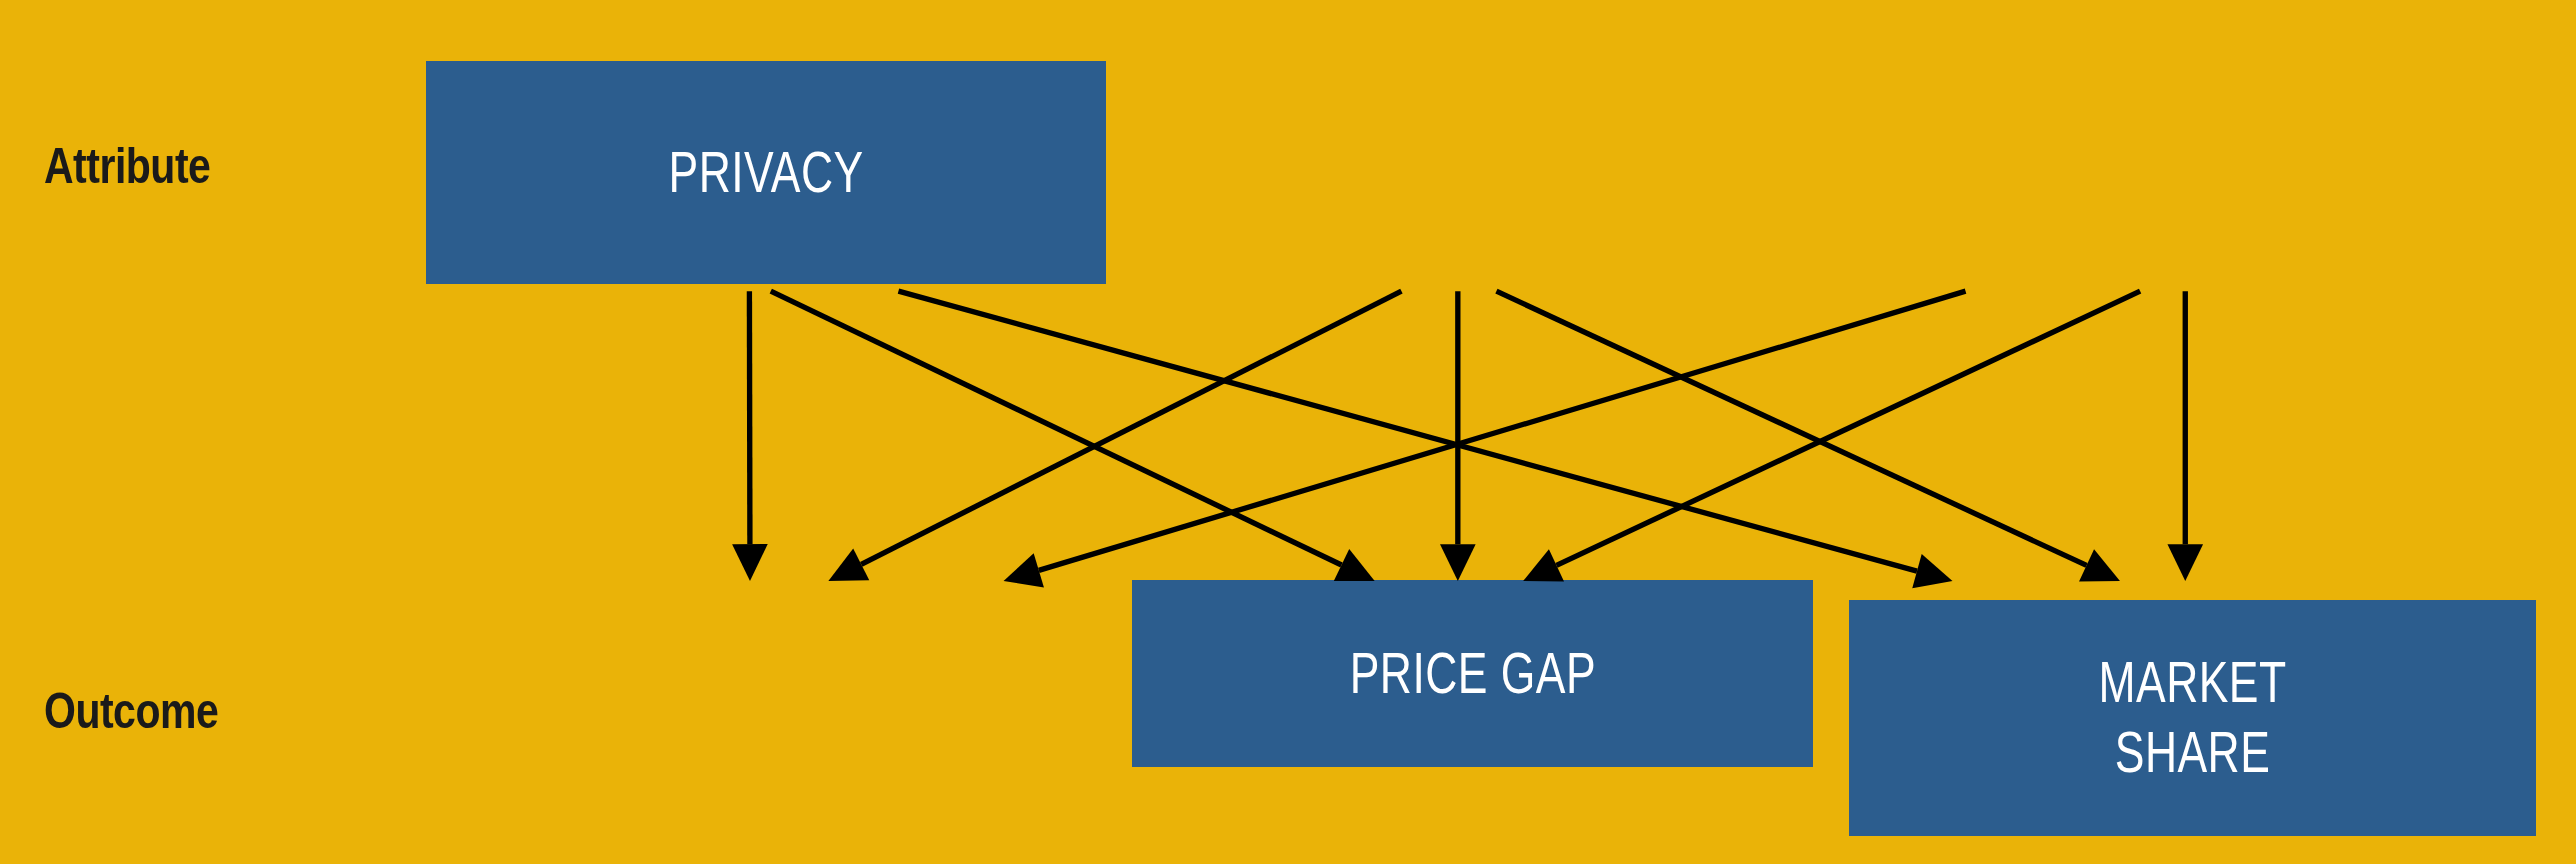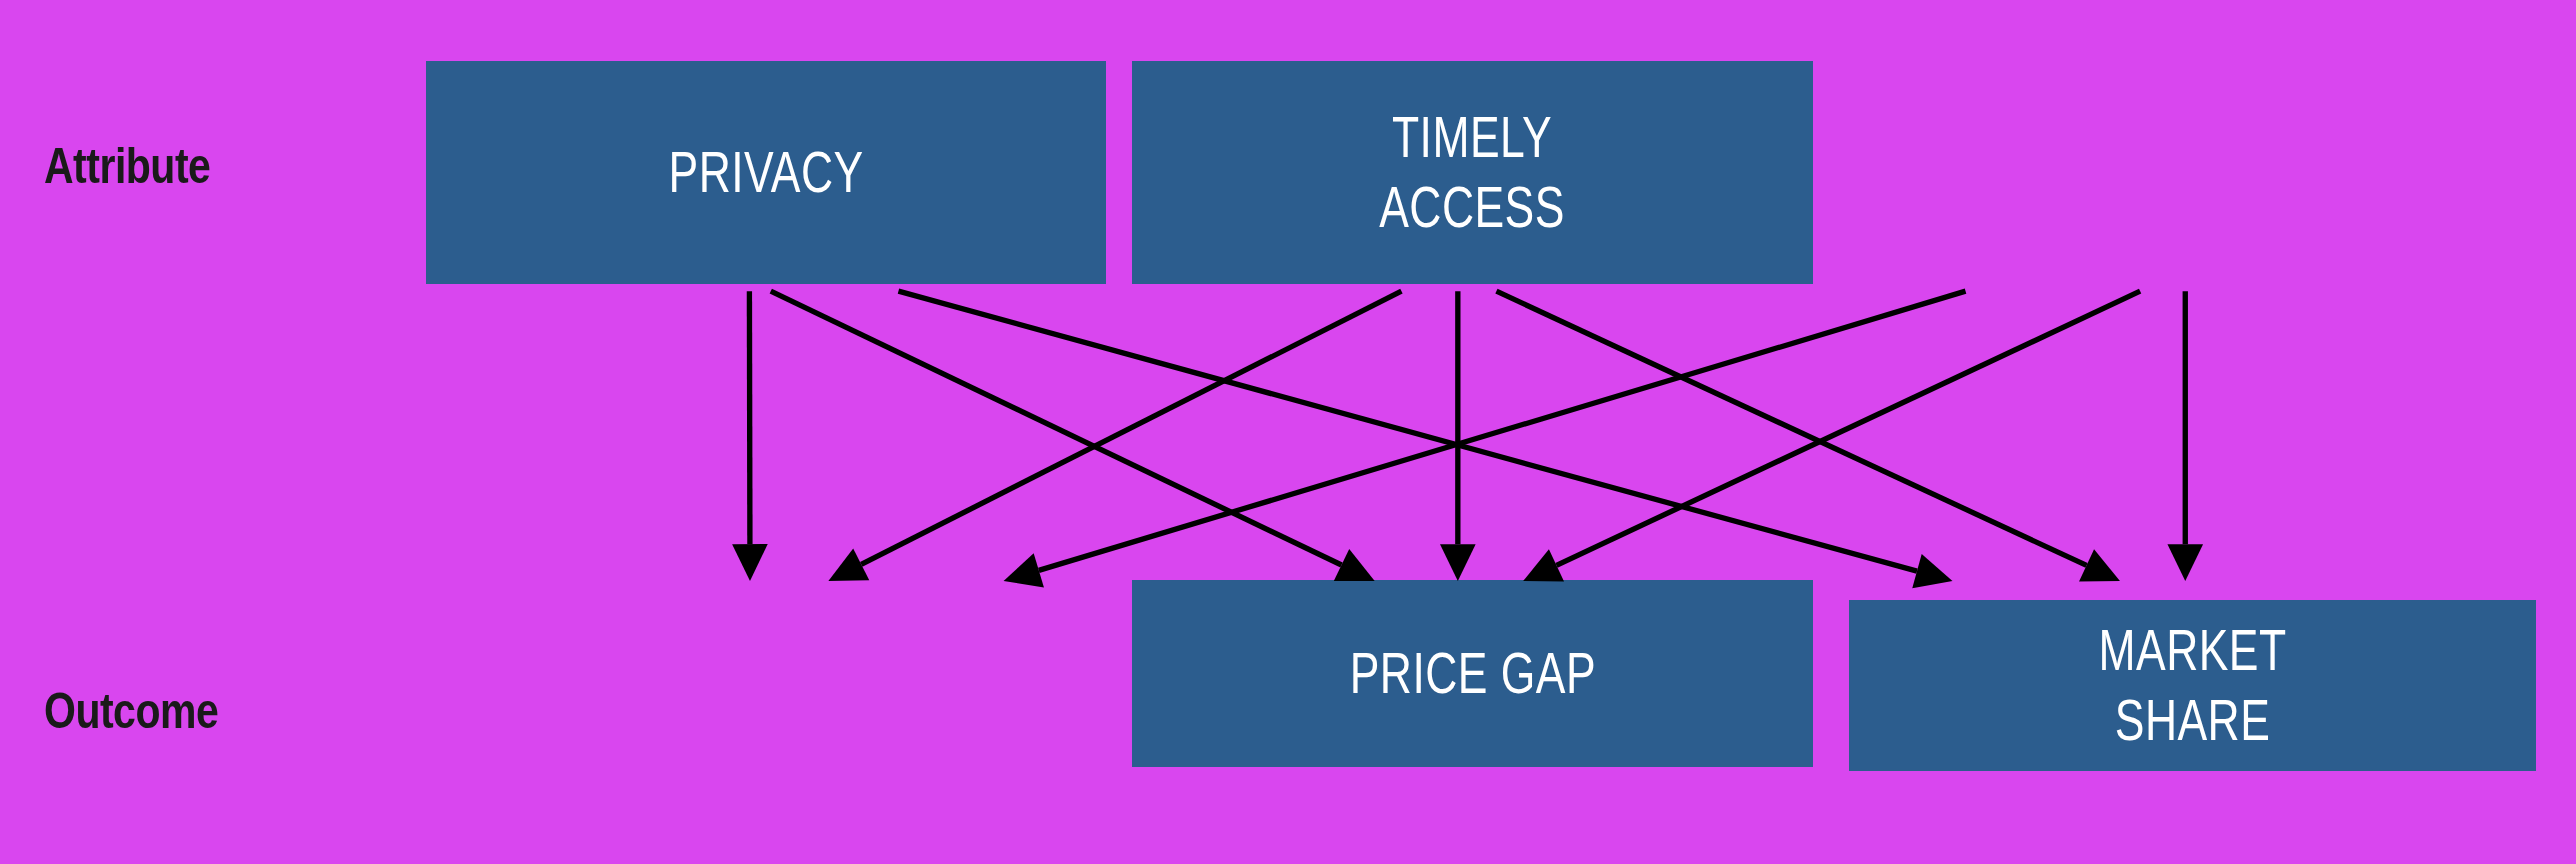--- a/index.html
+++ b/index.html
@@ -7,21 +7,21 @@
     padding: 0;
     background: #ffffff;
   }
   body {
     font-family: "Liberation Sans", sans-serif;
   }
   #canvas {
     position: relative;
     width: 2576px;
     height: 865px;
-    background: #d946ef;
+    background: #eab308;
     overflow: hidden;
   }
   .row-label {
     position: absolute;
     font-family: "Liberation Sans", sans-serif;
     font-weight: bold;
     font-size: 50px;
     color: #1a1a1a;
     letter-spacing: -0.6px;
     white-space: nowrap;
@@ -52,21 +52,21 @@
     white-space: pre-line;
   }
 
   
   #box-privacy   { left: 426px;  top: 61px;  width: 680px; height: 223px; text-align: center; }
   #box-timely    { left: 1132px; top: 61px;  width: 681px; height: 223px; }
   #box-freedom   { left: 1849px; top: 61px;  width: 687px; height: 223px; }
   
   #box-presence  { left: 426px;  top: 600px; width: 680px; height: 213px; }
   #box-pricegap  { left: 1132px; top: 580px; width: 681px; height: 187px; }
-  #box-market    { left: 1849px; top: 600px; width: 687px; height: 171px; }
+  #box-market    { left: 1849px; top: 600px; width: 687px; height: 236px; }
 
   #arrow-layer {
     position: absolute;
     left: 0; top: 0;
     width: 2576px;
     height: 865px;
     pointer-events: none;
   }
   #arrow-layer line { stroke: #000000; stroke-width: 9; }
   #arrow-layer polygon { fill: #000000; }
@@ -77,24 +77,20 @@
 <div id="canvas">
 
   <div class="row-label" id="label-attribute">Attribute</div>
 
   <div class="row-label" id="label-outcome">Outcome</div>
 
   <div class="node-box" id="box-privacy">
     <span class="node-label">PRIVACY</span>
   </div>
 
-  <div class="node-box" id="box-timely">
-    <span class="node-label">TIMELY
-ACCESS</span>
-  </div>
 
 
 
   <div class="node-box" id="box-pricegap">
     <span class="node-label">PRICE GAP</span>
   </div>
 
   <div class="node-box" id="box-market">
     <span class="node-label">MARKET
 SHARE</span>

